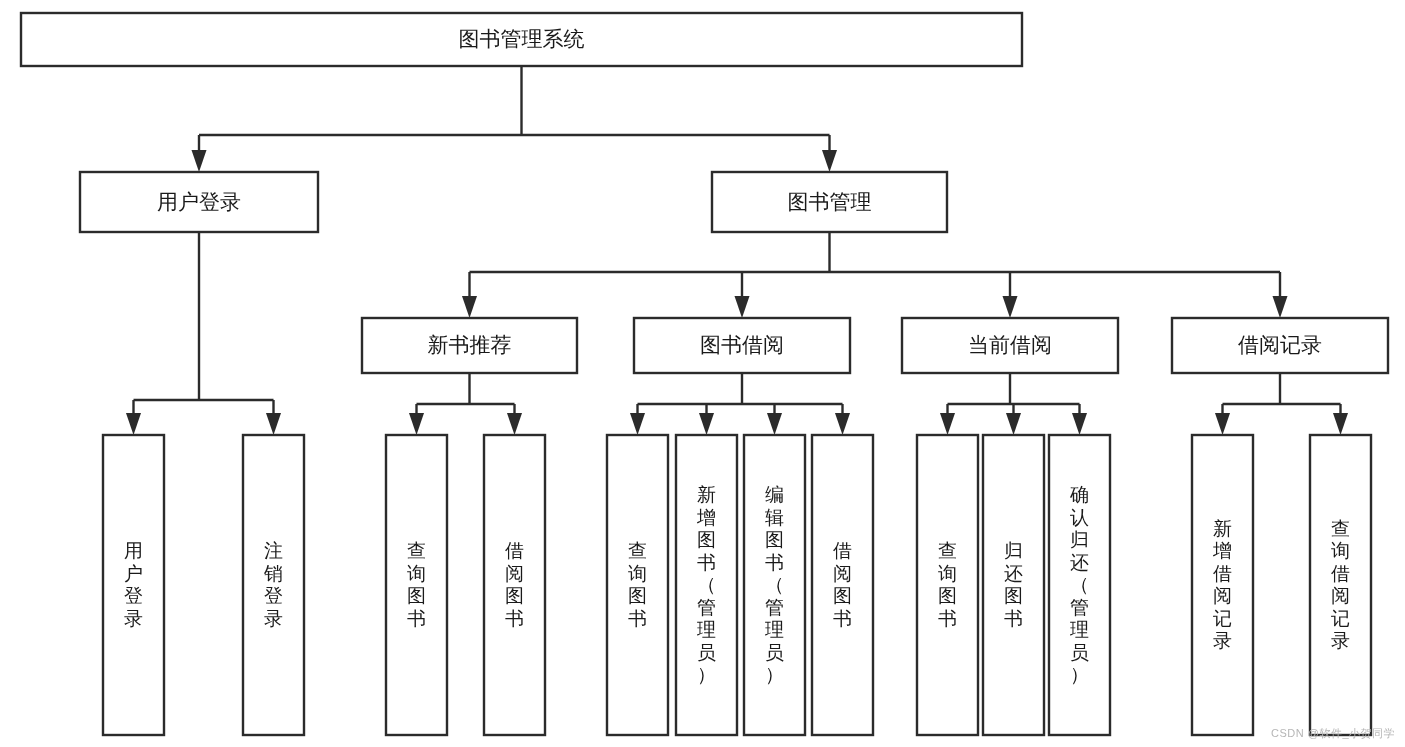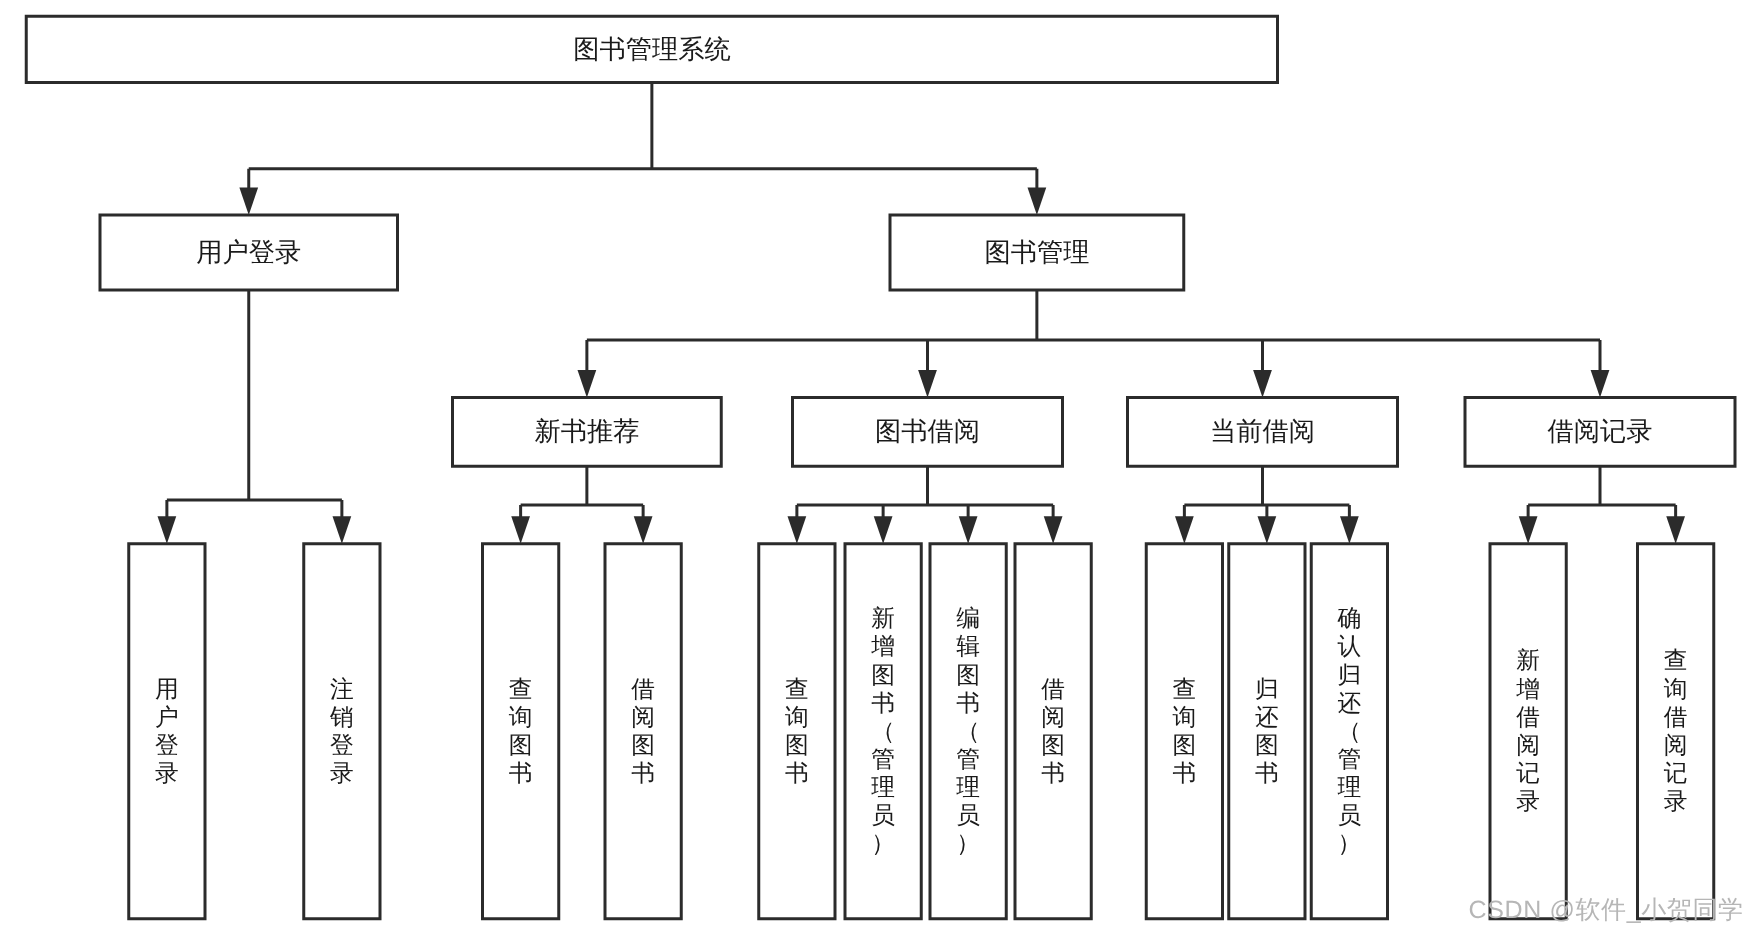--- a/index.html
+++ b/index.html
@@ -49,21 +49,21 @@
   }
   .arrow-head {
     fill: #2b2b2b;
     stroke: none;
   }
   .watermark {
     position: absolute;
     right: 10px;
     bottom: 6px;
     font-family: "Liberation Sans", "DejaVu Sans", sans-serif;
-    font-size: 20px;
+    font-size: 11px;
     color: #b6b6b6;
     white-space: nowrap;
     letter-spacing: 0.5px;
   }
 </style>
 </head>
 <body>
 
 <div id="diagram-root">
   <svg class="diagram-canvas" viewBox="0 0 1405 747">

